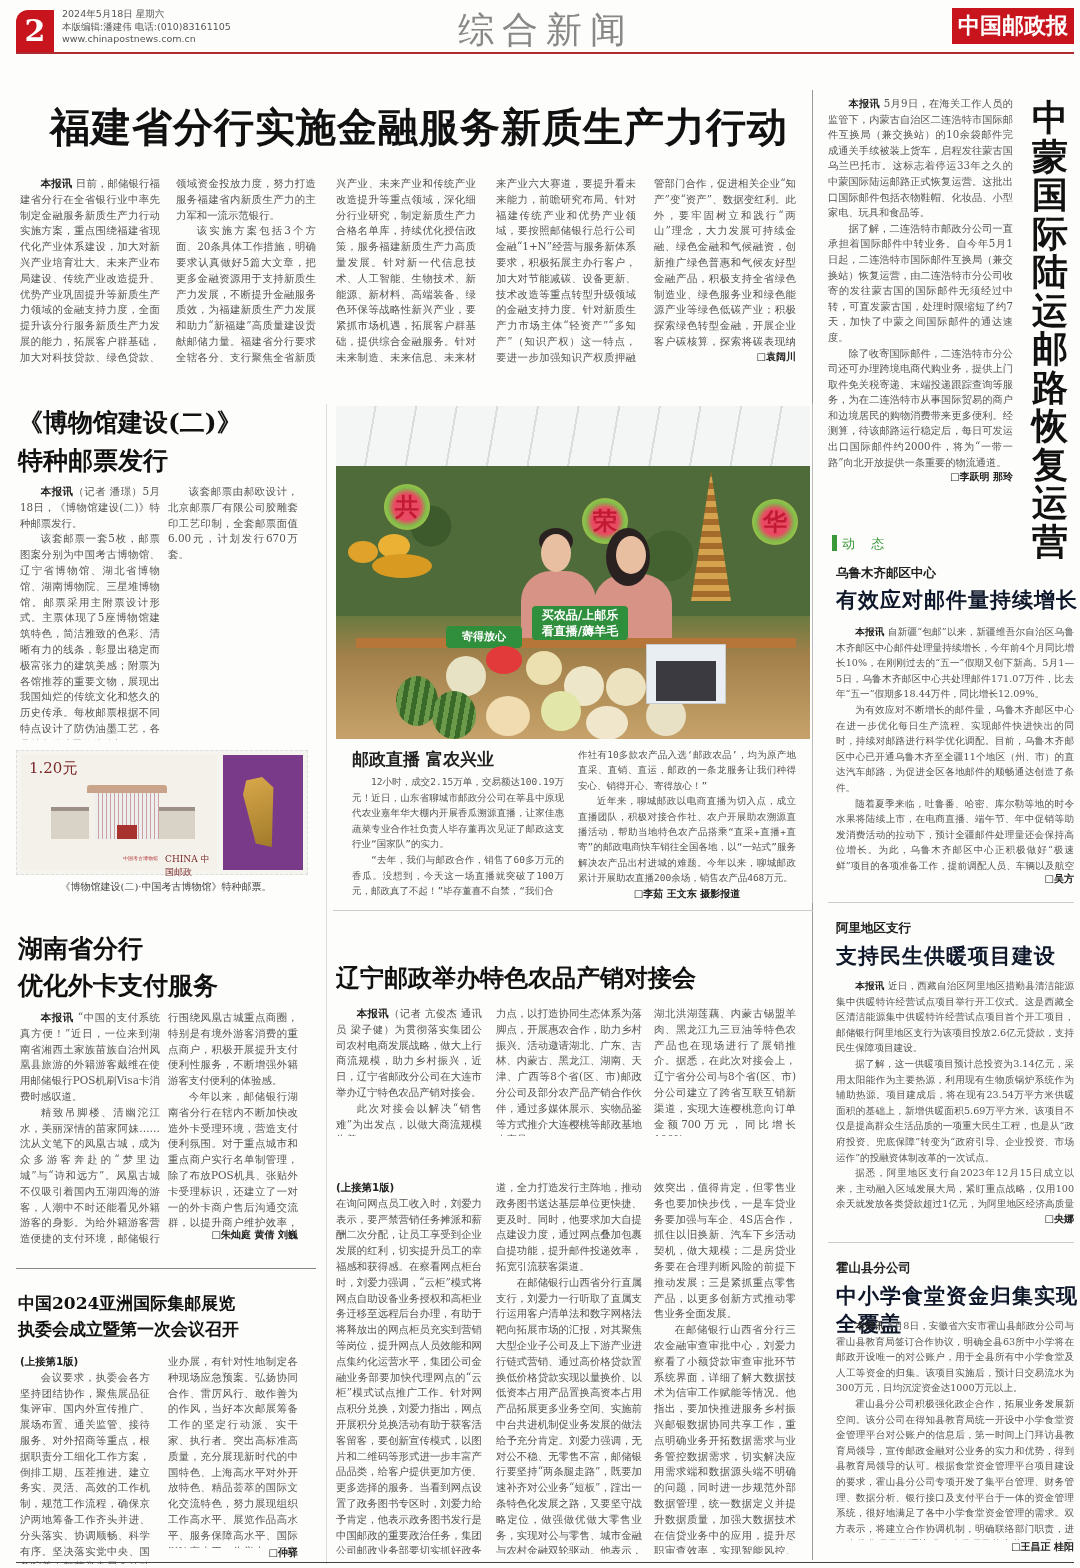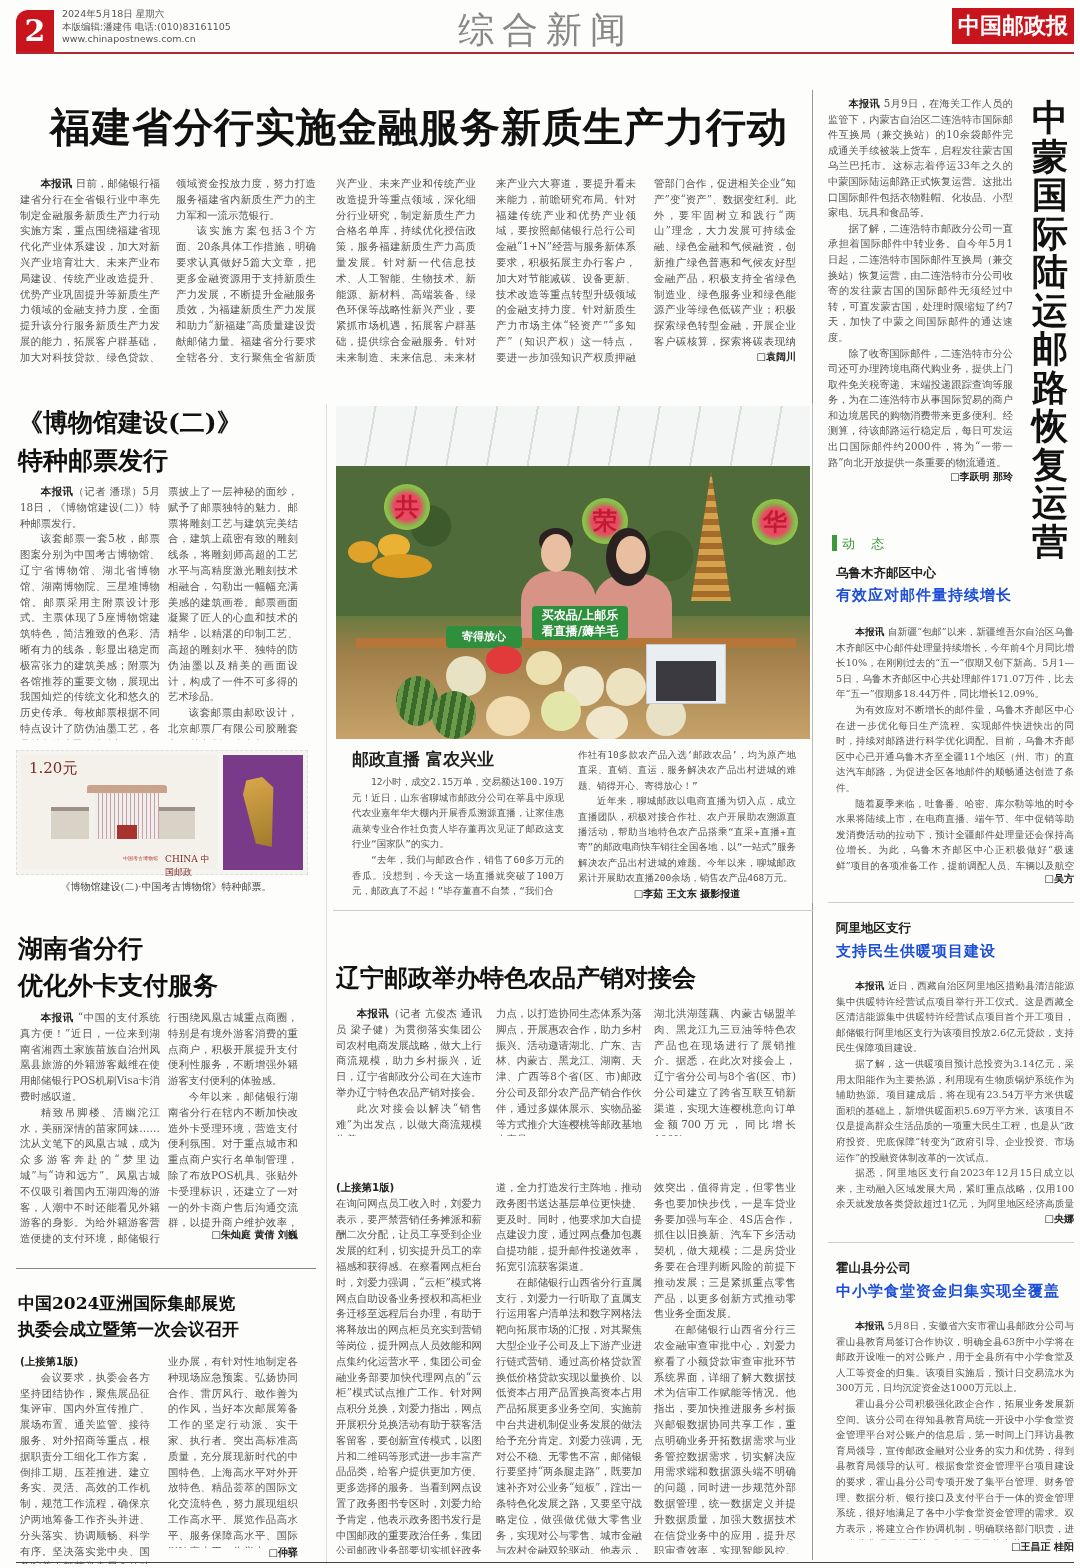--- a/index.html
+++ b/index.html
@@ -26,21 +26,21 @@
   .col .cont { font-family: "DejaVu Sans", sans-serif; font-weight: bold; color: #222; text-indent: 0; }
   .byline { text-align: right; font-family: "DejaVu Sans", sans-serif; font-weight: bold; color: #222; font-size: 10px; }
   .byline::before { content: "□"; font-weight: normal; }
 
   .vert-title { font-family: "DejaVu Serif", serif; font-weight: bold; font-size: 36px; line-height: 38.5px; color: #111; width: 40px; text-align: center; }
 
   .dongtai { left: 832px; top: 535px; font-family: "DejaVu Sans", sans-serif; font-size: 13px; color: #3a9a3a; letter-spacing: 6px; }
   .dongtai-bar { left: 832px; top: 535px; width: 5px; height: 16px; background: #3a9a3a; }
 
   .kicker { font-family: "DejaVu Sans", sans-serif; font-weight: bold; font-size: 12.5px; color: #222; }
-  .subhead { font-family: Liberation Mono, monospace; font-weight: bold; font-size: 15px; color: #1d4ed8; letter-spacing: 1px; }
+  .subhead { font-family: Liberation Mono, monospace; font-weight: bold; font-size: 21px; color: #0f172a; letter-spacing: 1px; }
 
   
   .photo { left: 336px; top: 406px; width: 474px; height: 333px; overflow: hidden; background: linear-gradient(180deg, #e8ecea 0%, #dfe3de 10%, #6f7d5a 25%, #4f6a3d 45%, #5b7a3e 60%, #a3804a 75%, #c7a36b 100%); }
   .photo .roof { position: absolute; left: 0; top: 0; width: 100%; height: 70px; background: repeating-linear-gradient(100deg, #f4f6f5 0 38px, #d9dedb 38px 40px); }
   .photo .wall { position: absolute; left: 0; top: 60px; width: 100%; height: 150px; background: radial-gradient(circle at 20% 40%, #3d5a2c 0 20px, transparent 21px), radial-gradient(circle at 70% 60%, #446230 0 25px, transparent 26px), #4f6b3a; }
   .photo .disc { position: absolute; width: 46px; height: 46px; border-radius: 50%; background: radial-gradient(circle, #e74a62 0 40%, #7fbf4a 60%, #e9c34a 100%); color: #c21a33; font-family: "DejaVu Sans", sans-serif; font-weight: bold; font-size: 24px; text-align: center; line-height: 46px; }
   .photo .person { position: absolute; background: #d79486; border-radius: 40% 40% 6px 6px; }
   .photo .head { position: absolute; background: #e9bfa2; border-radius: 50%; }
   .photo .hair { position: absolute; background: #2a2220; border-radius: 50%; }
   .photo .table { position: absolute; left: 20px; top: 232px; width: 440px; height: 10px; background: #b6763a; }
@@ -109,21 +109,20 @@
 
 <div class="abs headline-serif" style="left:18px;top:404px;font-size:25px;line-height:38px;">
   <div>《博物馆建设(二)》</div>
   <div>特种邮票发行</div>
 </div>
 <div class="abs col" style="left:20px;top:484px;width:140px;height:256px;">
   <p><span class="lead">本报讯</span><span>（记者 潘璟）</span><span>5月18日，《博物馆建设(二)》特种邮票发行。</span></p>
     <p style="text-indent: 2em;">该套邮票一套5枚，邮票图案分别为中国考古博物馆、辽宁省博物馆、湖北省博物馆、湖南博物院、三星堆博物馆。邮票采用主附票设计形式。主票体现了5座博物馆建筑特色，简洁雅致的色彩、清晰有力的线条，彰显出稳定而极富张力的建筑美感；附票为各馆推荐的重要文物，展现出我国灿烂的传统文化和悠久的历史传承。每枚邮票根据不同特点设计了防伪油墨工艺，各具特色的油墨仿佛给邮</p>
 </div>
 <div class="abs col" style="left:168px;top:484px;width:130px;height:256px;">
-  <p style="text-indent:0">票披上了一层神秘的面纱，赋予了邮票独特的魅力。邮票将雕刻工艺与建筑完美结合，建筑上疏密有致的雕刻线条，将雕刻师高超的工艺水平与高精度激光雕刻技术相融合，勾勒出一幅幅充满美感的建筑画卷。邮票画面凝聚了匠人的心血和技术的精华，以精湛的印制工艺、高超的雕刻水平、独特的防伪油墨以及精美的画面设计，构成了一件不可多得的艺术珍品。</p>
     <p style="text-indent: 2em;">该套邮票由郝欧设计，北京邮票厂有限公司胶雕套印工艺印制，全套邮票面值6.00元，计划发行670万套。</p>
 </div>
 
 <div class="abs stamp">
   <div class="stamp-main">
     <div class="stamp-val">1.20元</div>
     <div class="stamp-bldg">
       <div class="wing" style="left:4px;"></div>
       <div class="wing" style="left:110px;"></div>
       <div class="roof"></div>
@@ -176,21 +175,21 @@
   <div class="abs" style="left:320px;top:255px;width:60px;height:40px;background:#3a3a40;"></div>
 </div>
 <div class="abs photo-frame"></div>
 
 <div class="abs headline-xl" style="left:352px;top:748px;font-size:17px;color:#222;">邮政直播 富农兴业</div>
 <div class="abs col" style="left:352px;top:774px;width:212px;height:126px;font-family:'DejaVu Sans Mono','Liberation Mono',monospace;font-size:9.5px;line-height:15.6px;">
   <p>12小时，成交2.15万单，交易额达100.19万元！近日，山东省聊城市邮政分公司在莘县中原现代农业嘉年华大棚内开展香瓜溯源直播，让家佳惠蔬菜专业合作社负责人毕存董再次见证了邮政这支行业“国家队”的实力。</p>
     <p style="text-indent: 2em;">“去年，我们与邮政合作，销售了60多万元的香瓜。没想到，今天这一场直播就突破了100万元，邮政真了不起！”毕存董喜不自禁，“我们合</p>
 </div>
 <div class="abs col" style="left:578px;top:747px;width:218px;height:140px;font-family:'DejaVu Sans Mono','Liberation Mono',monospace;font-size:9.5px;line-height:15.4px;">
-  <p style="text-indent:0">作社有10多款农产品入选‘邮政农品’，均为原产地直采、直销、直运，服务解决农产品出村进城的难题、销得开心、寄得放心！”</p>
+  <p style="text-indent:0">作社有10多款农产品入选‘邮政农品’，均为原产地直采、直销、直运，邮政的一条龙服务让我们种得安心、销得开心、寄得放心！”</p>
     <p style="text-indent: 2em;">近年来，聊城邮政以电商直播为切入点，成立直播团队，积极对接合作社、农户开展助农溯源直播活动，帮助当地特色农产品搭乘“直采+直播+直寄”的邮政电商快车销往全国各地，以“一站式”服务解决农产品出村进城的难题。今年以来，聊城邮政累计开展助农直播200余场，销售农产品468万元。</p>
 </div>
 <div class="abs byline" style="left:578px;top:887px;width:218px;text-align:center;">李茹 王文东 摄影报道</div>
 
 <div class="abs dongtai-bar"></div>
 <div class="abs dongtai" style="left:842px;">动 态</div>
 
 <div class="abs kicker" style="left:836px;top:565px;">乌鲁木齐邮区中心</div>
 <div class="abs subhead" style="left:836px;top:586px;">有效应对邮件量持续增长</div>
 <div class="abs col" style="left:836px;top:624px;width:238px;height:252px;font-size:9.6px;line-height:15.6px;">

